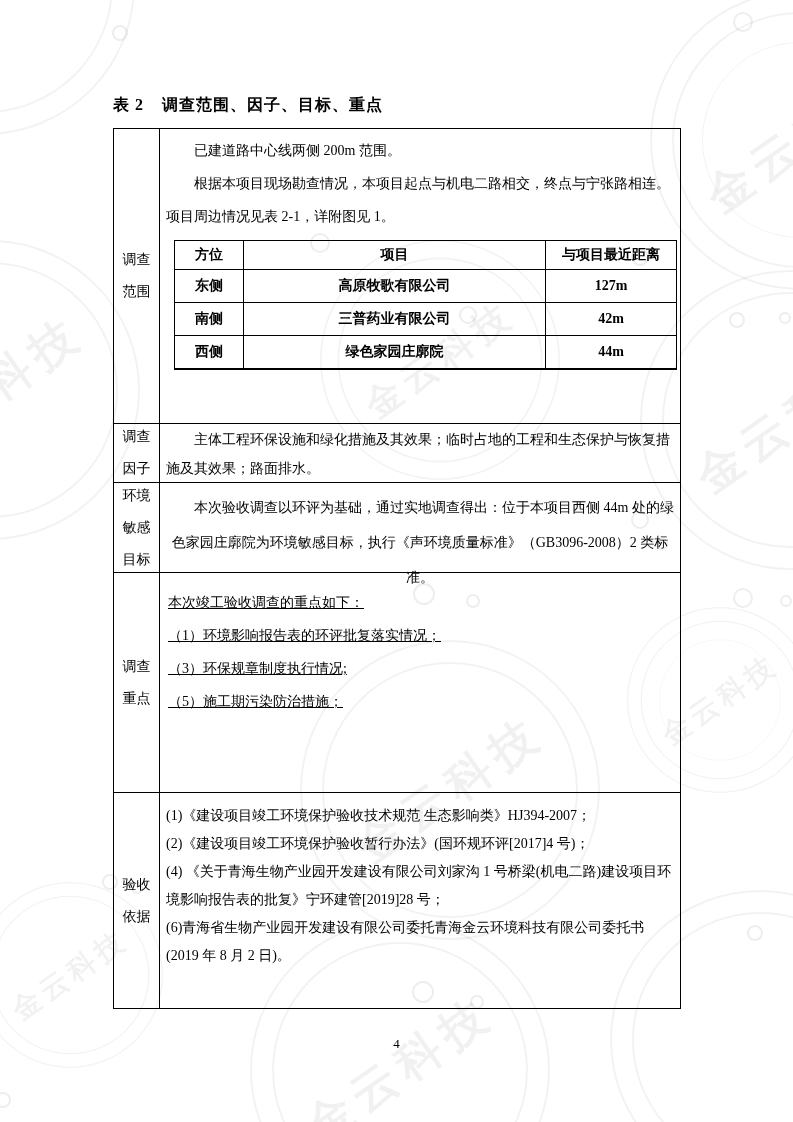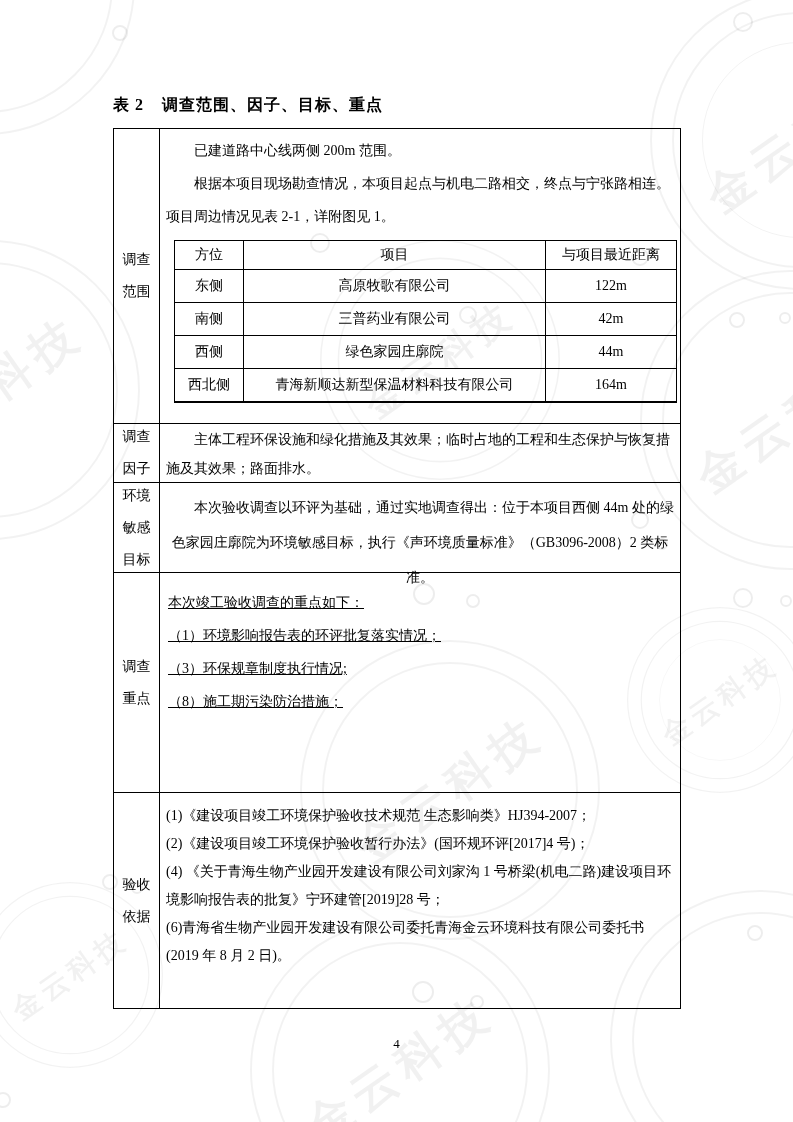--- a/index.html
+++ b/index.html
@@ -59,21 +59,21 @@
 
   .itable {
     border-collapse:collapse; margin:7px 0 0 8px;
     width:502px; table-layout:fixed;
     border-bottom:2px solid #000;
   }
   .itable td { border:1px solid #000; text-align:center; font-size:14px; padding:0 2px; overflow:hidden; }
   .itable .col-dir  { width:69px; }
   .itable .col-item { width:302px; }
   .itable .col-dist { width:131px; }
-  .itable tr       { height:33px; }
+  .itable tr       { height:33px;font-weight:bold; }
   .itable tr.ihead { height:29px; }
 
   .row-factor .tcell { padding:1px 6px 0 6px;font-family:Liberation Serif, serif; }
   .row-factor .para { line-height:29px; }
 
   .row-target .tcell { padding:7px 6px 0 6px; }
   .row-target .para { line-height:35px;text-align:center; }
 
   .row-focus .tcell { padding:13px 6px 0 8px; }
   .row-focus p { line-height:33px;text-decoration:underline; }
@@ -182,37 +182,32 @@
         <table class="itable">
           <tbody>
               <tr class="ihead">
             <td class="col-dir">方位</td>
             <td class="col-item">项目</td>
             <td class="col-dist">与项目最近距离</td>
           </tr>
           <tr>
             <td>东侧</td>
             <td>高原牧歌有限公司</td>
-            <td>122m</td>
+            <td>127m</td>
           </tr>
           <tr>
             <td>南侧</td>
             <td>三普药业有限公司</td>
             <td>42m</td>
           </tr>
           <tr>
             <td>西侧</td>
             <td>绿色家园庄廓院</td>
             <td>44m</td>
           </tr>
-          <tr>
-            <td>西北侧</td>
-            <td>青海新顺达新型保温材料科技有限公司</td>
-            <td>164m</td>
-          </tr>
         </tbody>
           </table>
       </div>
     </div>
 
     <div class="trow row-factor">
       <div class="tlabel">
         <span>调查因子</span>
       </div>
       <div class="tcell">
@@ -230,21 +225,21 @@
     </div>
 
     <div class="trow row-focus">
       <div class="tlabel">
         <span>调查重点</span>
       </div>
       <div class="tcell">
         <p>本次竣工验收调查的重点如下：</p>
         <p>（1）环境影响报告表的环评批复落实情况；</p>
         <p>（3）环保规章制度执行情况;</p>
-        <p>（8）施工期污染防治措施；</p>
+        <p>（5）施工期污染防治措施；</p>
       </div>
     </div>
 
     <div class="trow row-basis">
       <div class="tlabel">
         <span>验收依据</span>
       </div>
       <div class="tcell">
         <p>(1)《建设项目竣工环境保护验收技术规范 生态影响类》HJ394-2007；</p>
         <p>(2)《建设项目竣工环境保护验收暂行办法》(国环规环评[2017]4 号)；</p>

